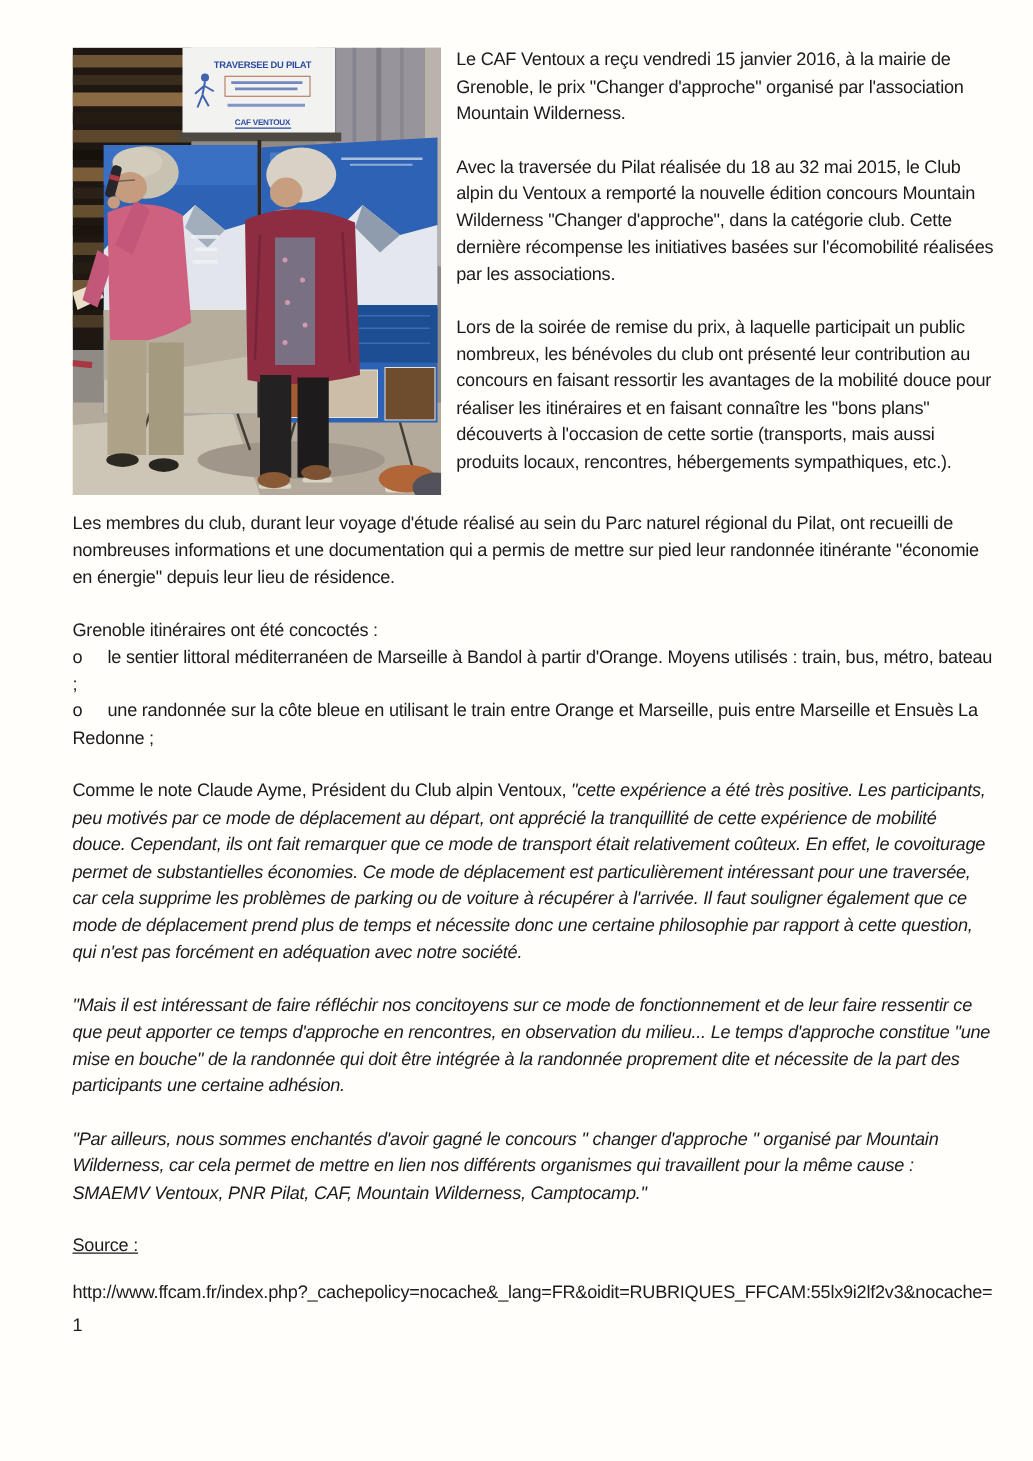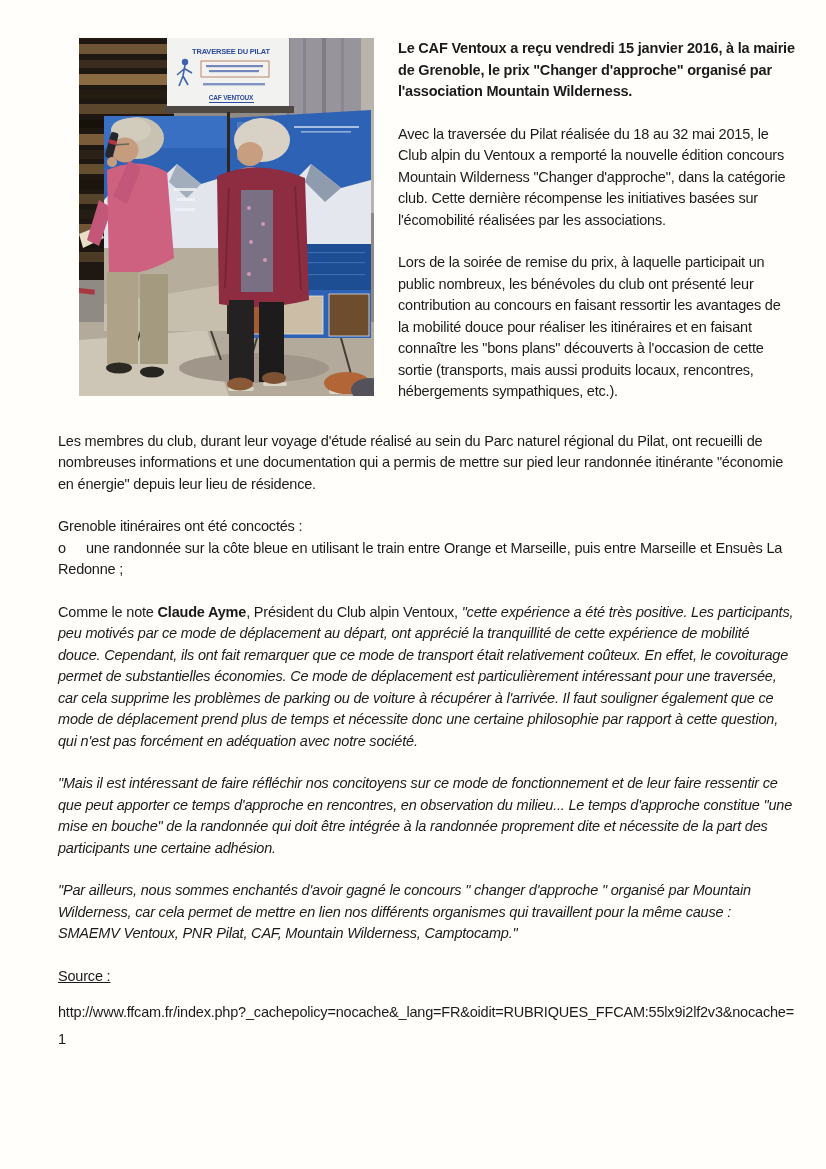--- a/index.html
+++ b/index.html
@@ -3,25 +3,25 @@
 <meta charset="utf-8">
 <style>
   html,body{margin:0;padding:0;}
   body{
     width:826px;height:1169px;overflow:hidden;
     background:#fffefb;color:#1b1b1b;
     font-family:"Liberation Sans",sans-serif;
     font-size:14.5px;line-height:21.5px;letter-spacing:-0.2px;
   }
   .page{padding:38px 31px 0 58px;width:737px;}
-  .top-row{display:flex;gap:24px;margin-bottom:7px;margin-left:21px;}
+  .top-row{display:flex;gap:12px;margin-bottom:7px;}
   .photo{flex:none;width:295px;height:358px;margin:0;overflow:hidden;}
   .intro-col{width:430px;}
   p{margin:0 0 21px 0;}
-  .b{font-weight:bold;}
+  .b{font-weight:normal;}
   .i{font-style:italic;}
   .mb0{margin-bottom:0;}
   ul.o-list{list-style:none;margin:0 0 21px 0;padding:0;}
   ul.o-list li{margin:0;padding:0;}
   .obullet{display:inline-block;width:28px;}
   .source-label{text-decoration:underline;}
   .source-line{margin-bottom:12px;}
   .url{word-break:break-all;line-height:27px;margin-bottom:0;}
   svg text{font-family:"Liberation Sans",sans-serif;}
 </style>
@@ -182,20 +182,21 @@
     </div>
 
   </div>
 
   <div class="body-text">
 
     <p>Les membres du club, durant leur voyage d'étude réalisé au sein du Parc naturel régional du Pilat, ont recueilli de nombreuses informations et une documentation qui a permis de mettre sur pied leur randonnée itinérante "économie en énergie" depuis leur lieu de résidence.</p>
 
     <p class="mb0">Grenoble itinéraires ont été concoctés :</p>
     <ul class="o-list">
+      <li><span class="obullet">o</span><span>le sentier littoral méditerranéen de Marseille à Bandol à partir d'Orange. Moyens utilisés : train, bus, métro, bateau ;</span></li>
       <li><span class="obullet">o</span><span>une randonnée sur la côte bleue en utilisant le train entre Orange et Marseille, puis entre Marseille et Ensuès La Redonne ;</span></li>
     </ul>
 
     <p><span>Comme le note </span><span class="b">Claude Ayme</span><span>, Président du Club alpin Ventoux, </span><span class="i">"cette expérience a été très positive. Les participants, peu motivés par ce mode de déplacement au départ, ont apprécié la tranquillité de cette expérience de mobilité douce. Cependant, ils ont fait remarquer que ce mode de transport était relativement coûteux. En effet, le covoiturage permet de substantielles économies. Ce mode de déplacement est particulièrement intéressant pour une traversée, car cela supprime les problèmes de parking ou de voiture à récupérer à l'arrivée. Il faut souligner également que ce mode de déplacement prend plus de temps et nécessite donc une certaine philosophie par rapport à cette question, qui n'est pas forcément en adéquation avec notre société.</span></p>
 
     <p class="i">"Mais il est intéressant de faire réfléchir nos concitoyens sur ce mode de fonctionnement et de leur faire ressentir ce que peut apporter ce temps d'approche en rencontres, en observation du milieu... Le temps d'approche constitue "une mise en bouche" de la randonnée qui doit être intégrée à la randonnée proprement dite et nécessite de la part des participants une certaine adhésion.</p>
 
     <p class="i">"Par ailleurs, nous sommes enchantés d'avoir gagné le concours " changer d'approche " organisé par Mountain Wilderness, car cela permet de mettre en lien nos différents organismes qui travaillent pour la même cause : SMAEMV Ventoux, PNR Pilat, CAF, Mountain Wilderness, Camptocamp."</p>
 
     <p class="source-line"><span class="source-label">Source :</span></p>

